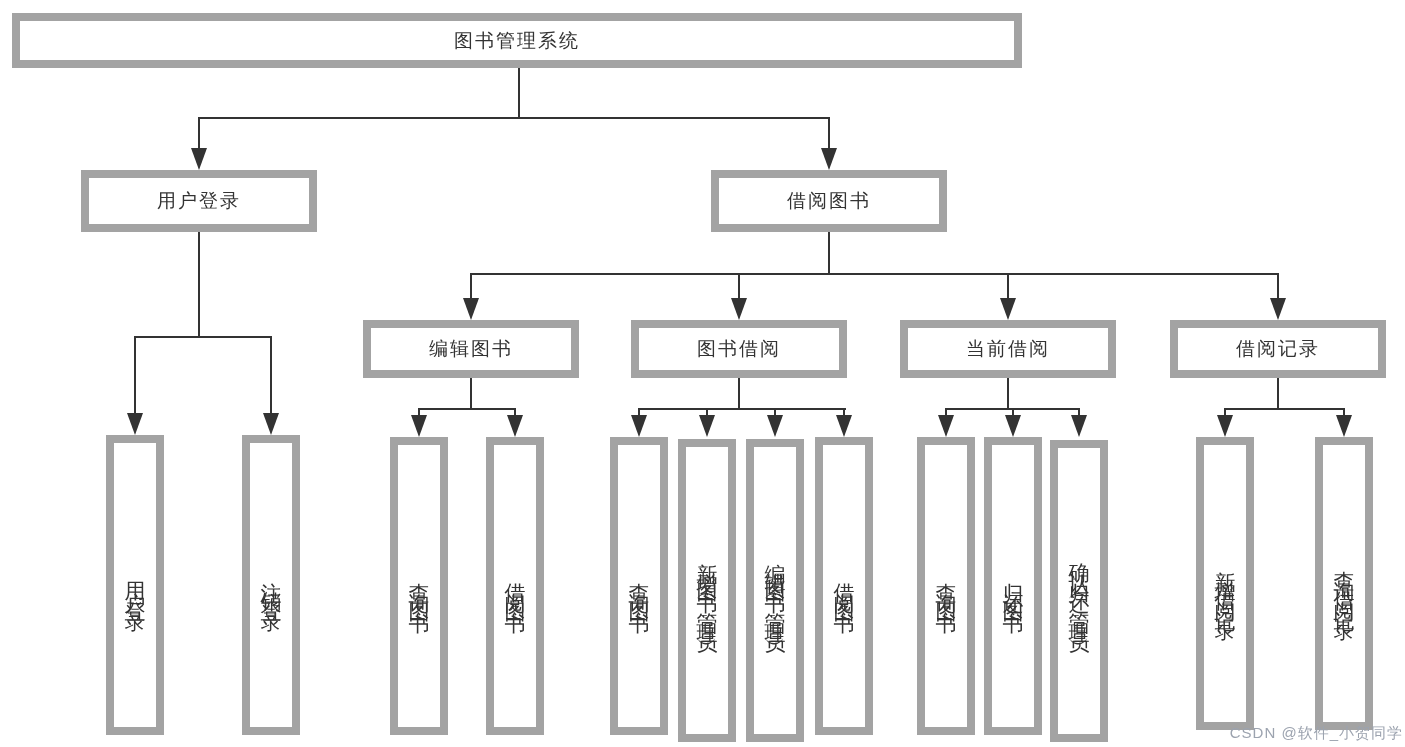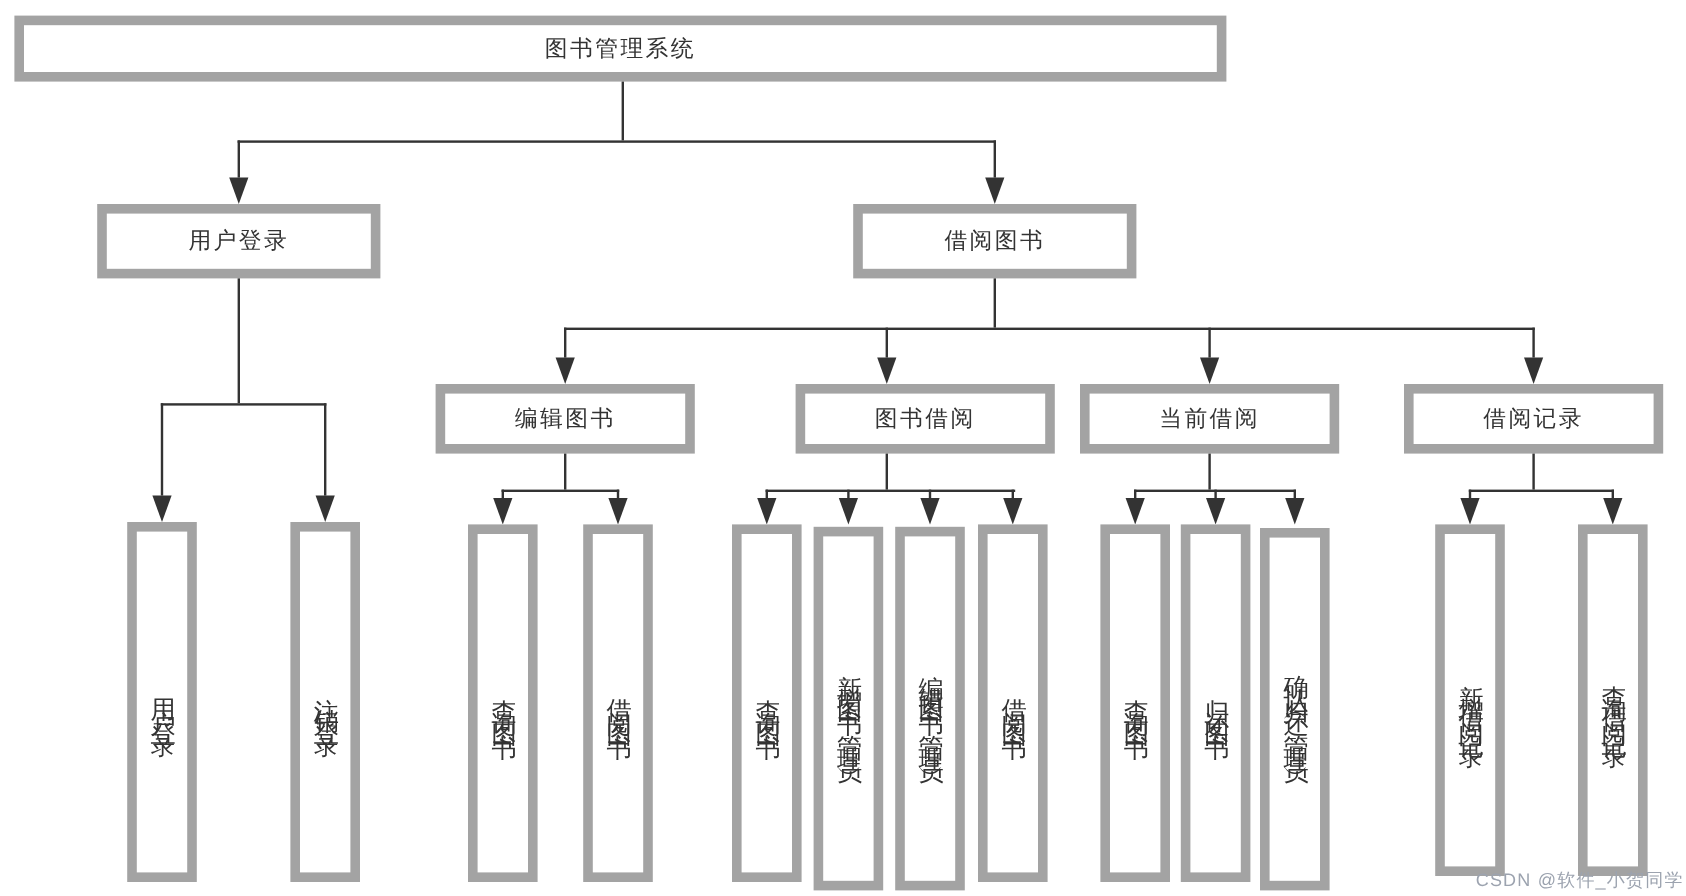--- a/index.html
+++ b/index.html
@@ -58,21 +58,21 @@
   <div class="astem" style="left:470px;top:273px;height:25px;"></div>
   <div class="ahead" style="left:463px;top:298px;"></div>
   <div class="astem" style="left:738px;top:273px;height:25px;"></div>
   <div class="ahead" style="left:731px;top:298px;"></div>
   <div class="astem" style="left:1007px;top:273px;height:25px;"></div>
   <div class="ahead" style="left:1000px;top:298px;"></div>
   <div class="astem" style="left:1277px;top:273px;height:25px;"></div>
   <div class="ahead" style="left:1270px;top:298px;"></div>
 
   <div class="box" style="left:363px;top:320px;width:216px;height:58px;">编辑图书</div>
-  <div class="box" style="left:663px;top:320px;width:216px;height:58px;">图书借阅</div>
+  <div class="box" style="left:631px;top:320px;width:216px;height:58px;">图书借阅</div>
   <div class="box" style="left:1170px;top:320px;width:216px;height:58px;">借阅记录</div>
   <div class="box" style="left:900px;top:320px;width:216px;height:58px;">当前借阅</div>
 
   <div class="vline" style="left:470px;top:378px;height:30px;"></div>
   <div class="hline" style="left:418px;top:408px;width:98px;"></div>
   <div class="astem" style="left:418px;top:408px;height:7px;"></div>
   <div class="ahead" style="left:411px;top:415px;"></div>
   <div class="astem" style="left:514px;top:408px;height:7px;"></div>
   <div class="ahead" style="left:507px;top:415px;"></div>
 

